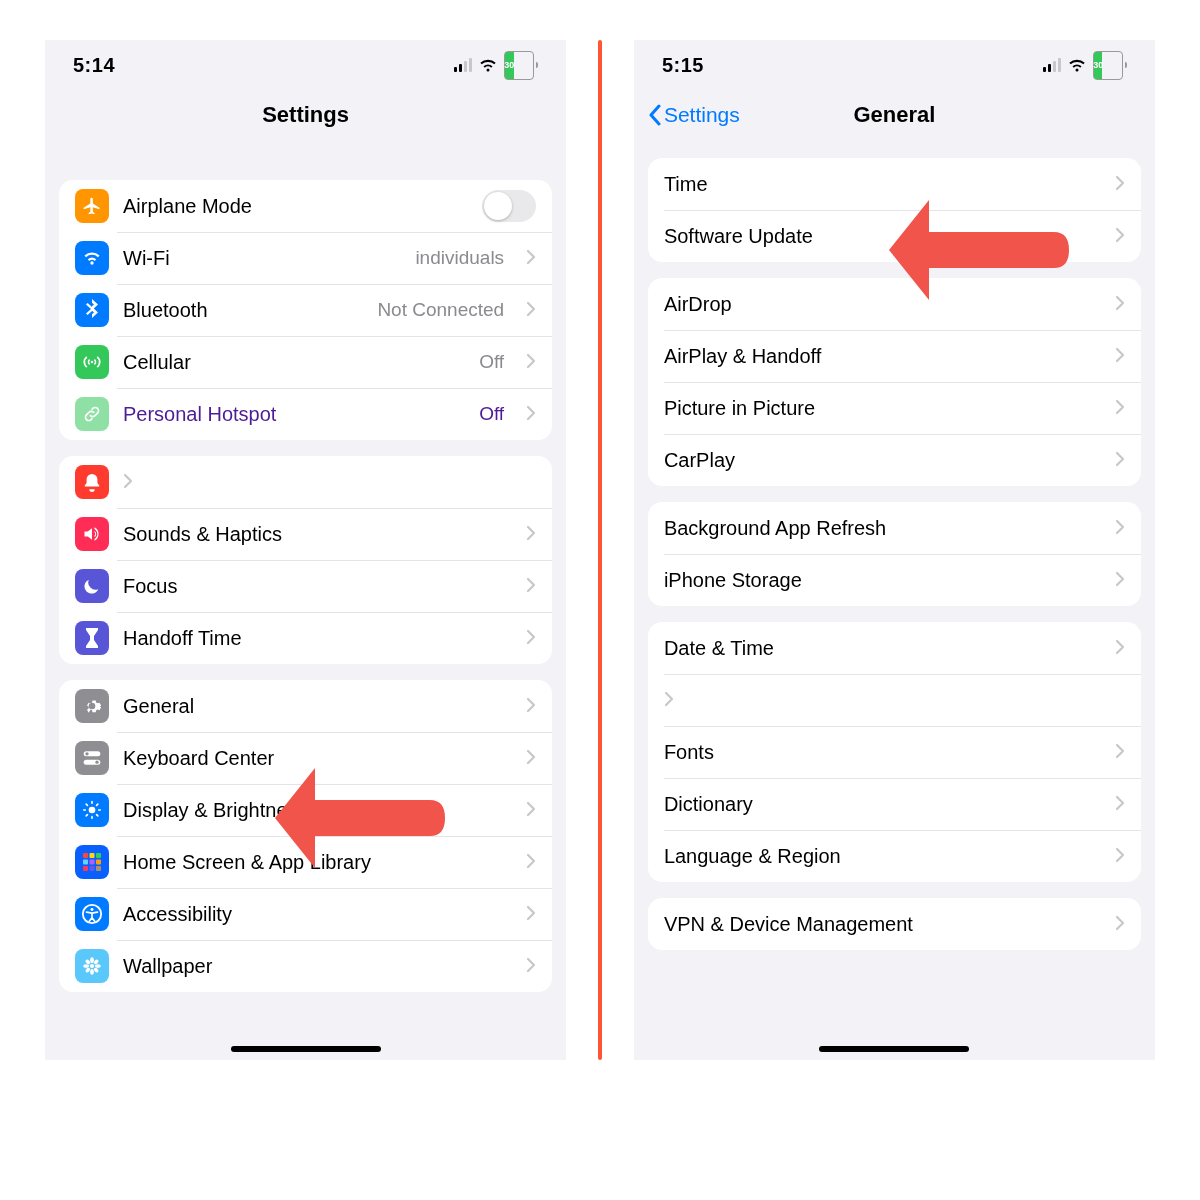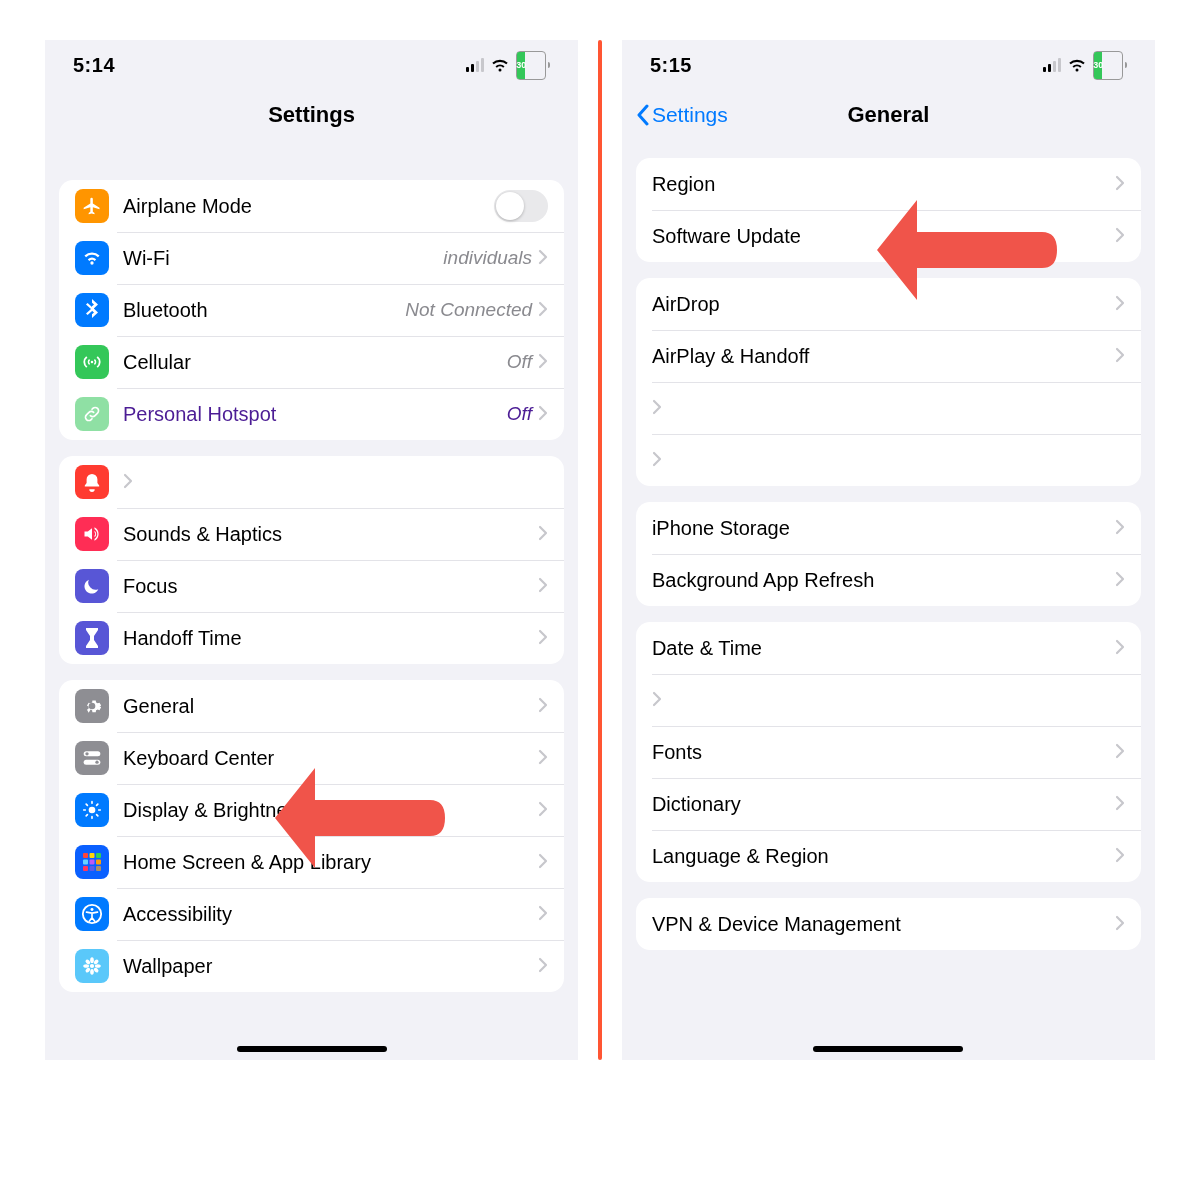--- a/index.html
+++ b/index.html
@@ -1,18 +1,18 @@
 <!DOCTYPE html>
 <html><head>
 <meta charset="utf-8">
 <style>
   * { box-sizing: border-box; margin: 0; padding: 0; }
   html, body { width: 1200px; height: 1200px; background: #fff; font-family: -apple-system, "Helvetica Neue", Arial, sans-serif; }
   .canvas { width: 1200px; height: 1200px; position: relative; background: #fff; padding: 40px 45px; }
-  .phones { display: flex; gap: 4px; height: 1020px; }
+  .phones { display: flex; gap: 16px; height: 1020px; }
   .phone { flex: 1 1 50%; background: #f2f2f7; border-radius: 0; overflow: hidden; position: relative; }
   .divider { width: 4px; background: #ff5533; margin: 0 16px; border-radius: 2px; }
 
   
   .statusbar { height: 50px; display: flex; align-items: center; justify-content: space-between; padding: 0 28px; }
   .sb-time { font-size: 20px; font-weight: 700; letter-spacing: .5px; }
   .sb-right { display: flex; align-items: center; gap: 6px; }
   .sb-sig { display: flex; align-items: flex-end; gap: 2px; height: 14px; }
   .sb-sig span { display: block; width: 3px; background: #000; border-radius: 1px; }
   .sb-sig span.b1 { height: 5px; }
@@ -35,21 +35,21 @@
 
   .group { background: #fff; margin: 16px 14px; border-radius: 14px; overflow: hidden; }
   .group:first-child { margin-top: 40px; }
   .phone.p2 .group:first-child { margin-top: 18px; }
 
   .row { min-height: 52px; display: flex; align-items: center; padding: 0 16px; position: relative; font-size: 20px; }
   .row + .row::before { content: ""; position: absolute; top: 0; left: 58px; right: 0; height: .6px; background: #e3e3e8; }
   .p2 .row + .row::before { left: 16px; }
   .row .ic { width: 34px; height: 34px; border-radius: 8px; margin-right: 14px; display: flex; align-items: center; justify-content: center; color: #fff; flex-shrink:0; }
   .row .lbl { flex: 1 1 auto; color: #000; }
-  .row .val { color: #8a8a8f; font-size: 19px; margin-right: 6px; font-style: italic; }
+  .row .val { color: #8a8a8f; font-size: 19px; margin-right: 22px; }
   .row .chev { color: #c7c7cc; }
   .row.dim .lbl, .row.dim .val { color: #4c1d95; }
   .row.dim .ic { opacity: .55; }
   .row .toggle { width: 54px; height: 32px; border-radius: 16px; background: #e9e9eb; position: relative; }
   .row .toggle::after { content: ""; position: absolute; left: 2px; top: 2px; width: 28px; height: 28px; background: #fff; border-radius: 50%; box-shadow: 0 1px 3px rgba(0,0,0,.25); }
 
   .home-ind { position: absolute; bottom: 8px; left: 50%; transform: translateX(-50%); width: 150px; height: 6px; background: #000; border-radius: 3px; }
 
   
   .arrow { position: absolute; pointer-events: none; }
@@ -338,21 +338,21 @@
           <svg width="14" height="22" viewBox="0 0 14 22" fill="none">
               <path d="M11 2 L3 11 L11 20" stroke-width="3" stroke-linecap="round" stroke-linejoin="round"></path>
             </svg>
           <span>Settings</span>
         </div>
         <div class="navtitle">General</div>
       </div>
       <div class="scroll" id="right-scroll">
           <div class="group">
             <div class="row">
-              <span class="lbl">Region</span>
+              <span class="lbl">Time</span>
               <span class="chev"><svg width="10" height="16" viewBox="0 0 10 16" fill="none">
                   <path d="M2 2l6 6-6 6" stroke="#c7c7cc" stroke-width="2.2" stroke-linecap="round" stroke-linejoin="round"></path>
                 </svg></span>
             </div>
             <div class="row">
               <span class="lbl">Software Update</span>
               <span class="chev"><svg width="10" height="16" viewBox="0 0 10 16" fill="none">
                   <path d="M2 2l6 6-6 6" stroke="#c7c7cc" stroke-width="2.2" stroke-linecap="round" stroke-linejoin="round"></path>
                 </svg></span>
             </div>
@@ -364,39 +364,41 @@
                   <path d="M2 2l6 6-6 6" stroke="#c7c7cc" stroke-width="2.2" stroke-linecap="round" stroke-linejoin="round"></path>
                 </svg></span>
             </div>
             <div class="row">
               <span class="lbl">AirPlay &amp; Handoff</span>
               <span class="chev"><svg width="10" height="16" viewBox="0 0 10 16" fill="none">
                   <path d="M2 2l6 6-6 6" stroke="#c7c7cc" stroke-width="2.2" stroke-linecap="round" stroke-linejoin="round"></path>
                 </svg></span>
             </div>
             <div class="row">
-              <span class="chev"><svg width="10" height="16" viewBox="0 0 10 16" fill="none">
-                  <path d="M2 2l6 6-6 6" stroke="#c7c7cc" stroke-width="2.2" stroke-linecap="round" stroke-linejoin="round"></path>
-                </svg></span>
-            </div>
-            <div class="row">
-              <span class="chev"><svg width="10" height="16" viewBox="0 0 10 16" fill="none">
-                  <path d="M2 2l6 6-6 6" stroke="#c7c7cc" stroke-width="2.2" stroke-linecap="round" stroke-linejoin="round"></path>
-                </svg></span>
-            </div>
-          </div>
-          <div class="group">
+              <span class="lbl">Picture in Picture</span>
+              <span class="chev"><svg width="10" height="16" viewBox="0 0 10 16" fill="none">
+                  <path d="M2 2l6 6-6 6" stroke="#c7c7cc" stroke-width="2.2" stroke-linecap="round" stroke-linejoin="round"></path>
+                </svg></span>
+            </div>
+            <div class="row">
+              <span class="lbl">CarPlay</span>
+              <span class="chev"><svg width="10" height="16" viewBox="0 0 10 16" fill="none">
+                  <path d="M2 2l6 6-6 6" stroke="#c7c7cc" stroke-width="2.2" stroke-linecap="round" stroke-linejoin="round"></path>
+                </svg></span>
+            </div>
+          </div>
+          <div class="group">
+            <div class="row">
+              <span class="lbl">Background App Refresh</span>
+              <span class="chev"><svg width="10" height="16" viewBox="0 0 10 16" fill="none">
+                  <path d="M2 2l6 6-6 6" stroke="#c7c7cc" stroke-width="2.2" stroke-linecap="round" stroke-linejoin="round"></path>
+                </svg></span>
+            </div>
             <div class="row">
               <span class="lbl">iPhone Storage</span>
-              <span class="chev"><svg width="10" height="16" viewBox="0 0 10 16" fill="none">
-                  <path d="M2 2l6 6-6 6" stroke="#c7c7cc" stroke-width="2.2" stroke-linecap="round" stroke-linejoin="round"></path>
-                </svg></span>
-            </div>
-            <div class="row">
-              <span class="lbl">Background App Refresh</span>
               <span class="chev"><svg width="10" height="16" viewBox="0 0 10 16" fill="none">
                   <path d="M2 2l6 6-6 6" stroke="#c7c7cc" stroke-width="2.2" stroke-linecap="round" stroke-linejoin="round"></path>
                 </svg></span>
             </div>
           </div>
           <div class="group">
             <div class="row">
               <span class="lbl">Date &amp; Time</span>
               <span class="chev"><svg width="10" height="16" viewBox="0 0 10 16" fill="none">
                   <path d="M2 2l6 6-6 6" stroke="#c7c7cc" stroke-width="2.2" stroke-linecap="round" stroke-linejoin="round"></path>

